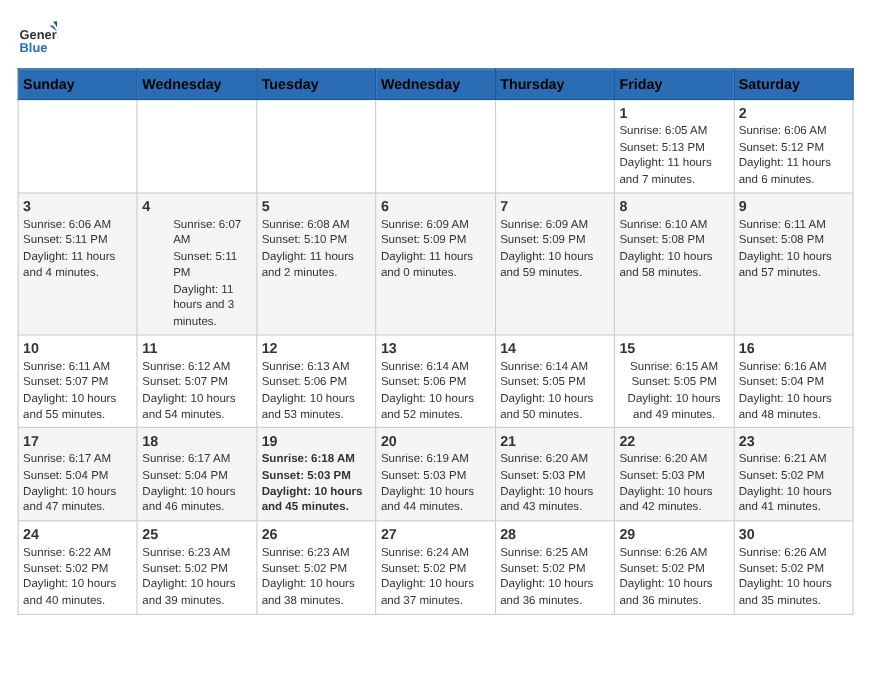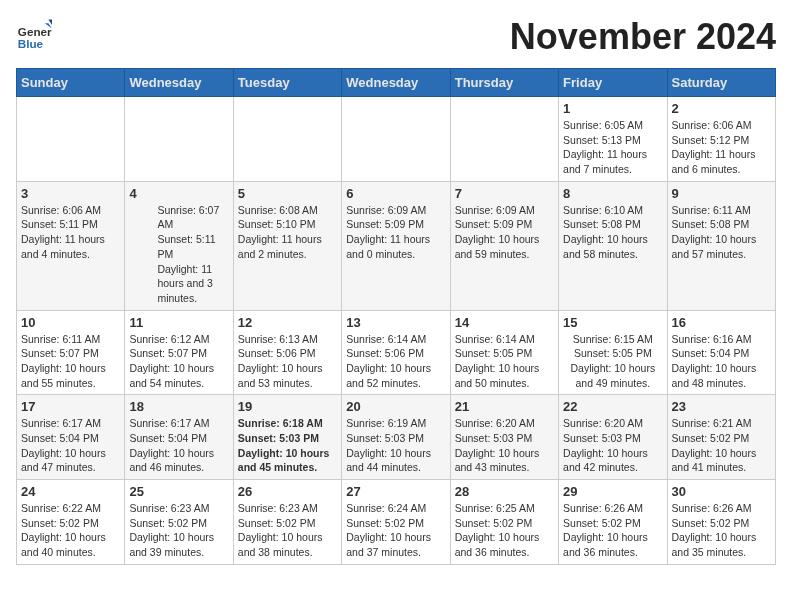--- a/index.html
+++ b/index.html
@@ -24,21 +24,21 @@
     .logo-icon {
       width: 36px;
       height: 36px;
     }
     .title-block { text-align: right; }
     .title-block h1 { font-size: 36px; font-weight: bold; color: #222; }
     .title-block h2 { font-size: 16px; font-weight: normal; color: #555; }
     .calendar { width: 100%; border-collapse: collapse; }
     .calendar thead tr th {
       background-color: #2a6db5;
-      color: #e5e5e5;
+      color: #000000;
       font-size: 13px;
       font-weight: bold;
       padding: 6px 4px;
       border: 1px solid #1a5a9a;
       text-align: left;
     }
     .calendar tbody tr td {
       border: 1px solid #ccc;
       vertical-align: top;
       padding: 4px;
@@ -69,21 +69,20 @@
 <div class="header">
   <div class="logo">
     <svg class="logo-icon" viewBox="0 0 40 40">
       <text x="2" y="22" font-size="13" font-weight="bold" fill="#333">General</text>
       <text x="2" y="35" font-size="13" font-weight="bold" fill="#2a6db5">Blue</text>
       <polygon points="32,8 40,14 36,8" fill="#2a6db5"></polygon>
       <polygon points="36,4 40,10 40,4" fill="#1a4a8a"></polygon>
     </svg>
   </div>
   <div class="title-block">
-    <h1>November 2024</h1>
   </div>
 </div>
 
 <table class="calendar">
   <thead>
     <tr id="weekday-header">
         <th>Sunday</th>
         <th>Wednesday</th>
         <th>Tuesday</th>
         <th>Wednesday</th>

